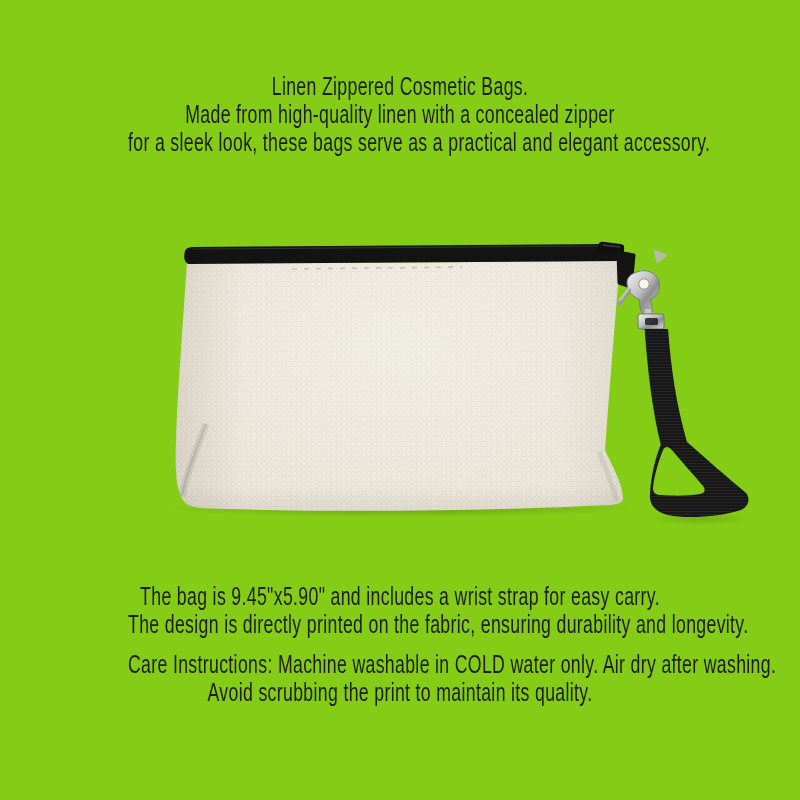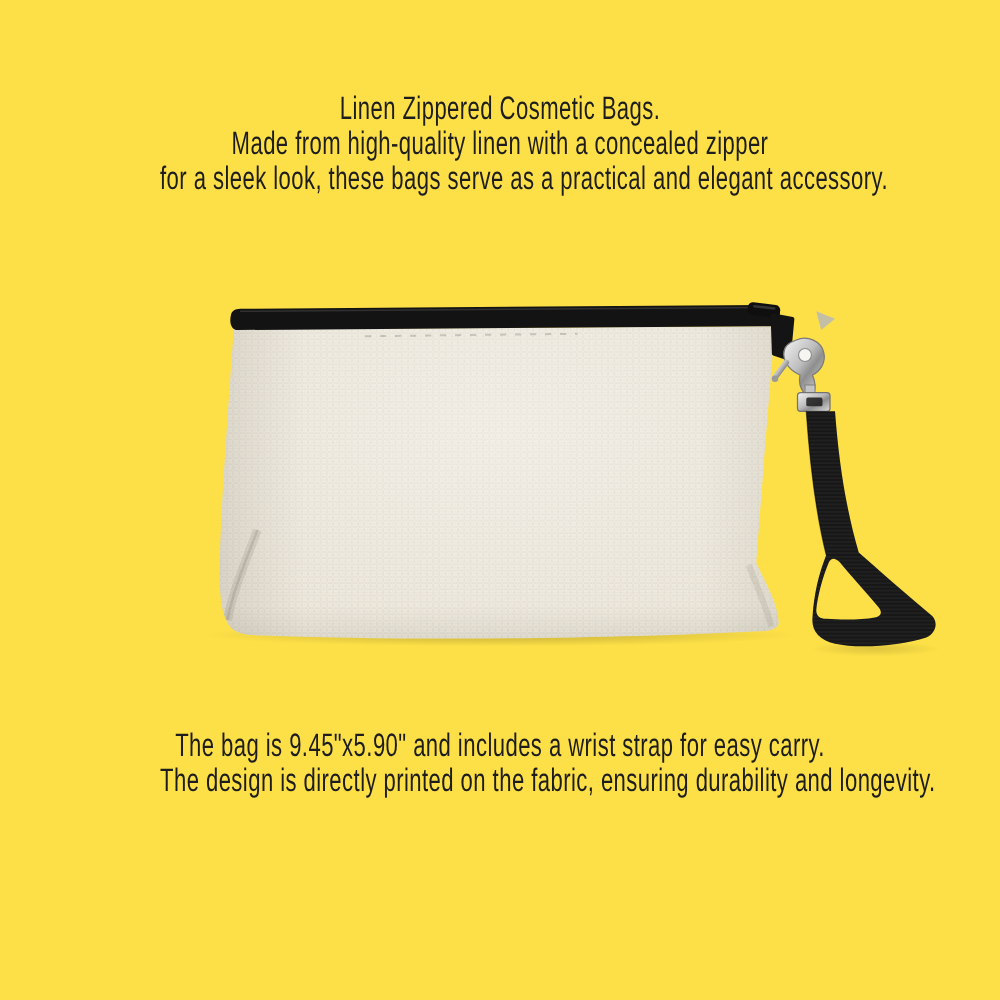--- a/index.html
+++ b/index.html
@@ -1,17 +1,17 @@
 <!DOCTYPE html>
 <html><head>
 <meta charset="utf-8">
 <style>
   html,body{margin:0;padding:0;background:#ffffff;}
   .page{
-    position:relative;width:800px;height:800px;background:#fde047;
+    position:relative;width:800px;height:800px;background:#84cc16;
     font-family:"Liberation Sans",sans-serif;color:#1d1d1d;overflow:hidden;
   }
   .tblock{position:absolute;left:0;width:800px;text-align:center;}
   .cond{transform:scaleX(0.68);transform-origin:50% 0;}
   .tline{
     font-size:26px;line-height:28px;white-space:nowrap;
     letter-spacing:0.5px;font-weight:400;
   }
   #title-block{top:72px;}
   #details-block{top:582px;}
@@ -130,14 +130,20 @@
     </svg>
   </figure>
 
   <section class="tblock" id="details-block">
     <div class="cond">
       <div class="tline">The bag is 9.45"x5.90" and includes a wrist strap for easy carry.</div>
       <div class="tline">The design is directly printed on the fabric, ensuring durability and longevity.</div>
     </div>
   </section>
 
+  <section class="tblock" id="care-block">
+    <div class="cond">
+      <div class="tline">Care Instructions: Machine washable in COLD water only. Air dry after washing.</div>
+      <div class="tline">Avoid scrubbing the print to maintain its quality.</div>
+    </div>
+  </section>
 
 </div>
 
 </body></html>

